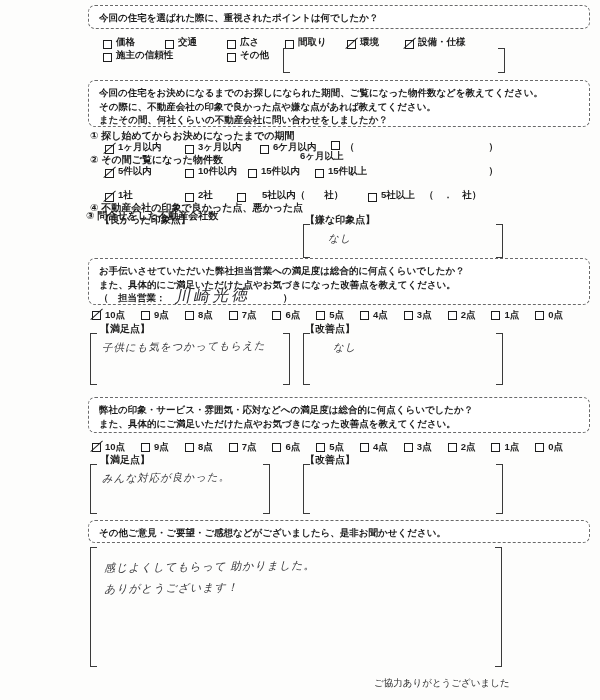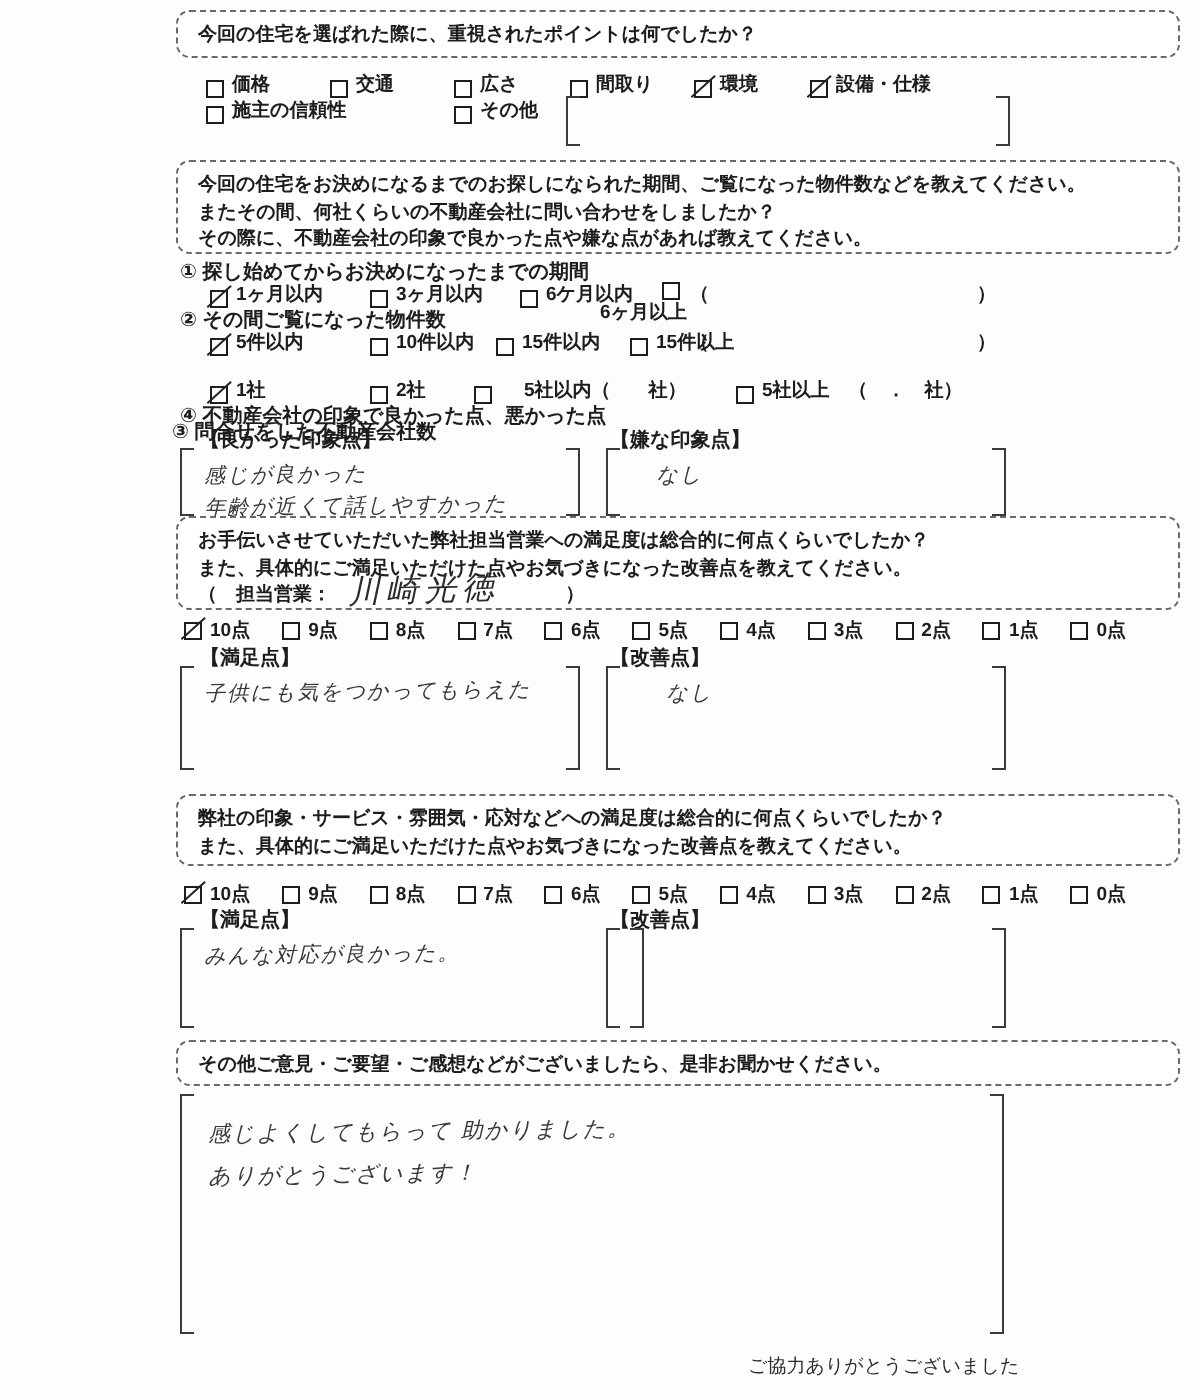--- a/index.html
+++ b/index.html
@@ -94,22 +94,22 @@
   <span class="opt" style="left:227px; top:49px;">
     <i class="cb"></i>
     <span>その他</span>
   </span>
   <div class="ansbox" style="left:283px; top:48px; width:222px; height:25px;">
     <div class="hand"></div>
   </div>
 
   <div class="dashbox" style="left:88px; top:80px; width:502px; height:47px;">
     <div>今回の住宅をお決めになるまでのお探しになられた期間、ご覧になった物件数などを教えてください。</div>
+    <div>その際に、不動産会社の印象で良かった点や嫌な点があれば教えてください。</div>
     <div>またその間、何社くらいの不動産会社に問い合わせをしましたか？</div>
-    <div>その際に、不動産会社の印象で良かった点や嫌な点があれば教えてください。</div>
   </div>
 
   <span class="lbl" style="left:90px; top:129px;">① 探し始めてからお決めになったまでの期間</span>
   <span class="opt" style="left:105px; top:141px;">
     <i class="cb on"></i>
     <span>1ヶ月以内</span>
   </span>
   <span class="opt" style="left:185px; top:141px;">
     <i class="cb"></i>
     <span>3ヶ月以内</span>
@@ -164,26 +164,20 @@
   </span>
   <span class="opt" style="left:368px; top:189px;">
     <i class="cb"></i>
     <span>5社以上　（　．　社）</span>
   </span>
 
   <span class="lbl" style="left:90px; top:201px;">④ 不動産会社の印象で良かった点、悪かった点</span>
   <span class="lbl" style="left:100px; top:213px;">【良かった印象点】</span>
   <span class="lbl" style="left:305px; top:213px;">【嫌な印象点】</span>
 
-  <div class="ansbox" style="left:90px; top:224px; width:200px; height:34px;">
-    <div class="hand">
-      <div>感じが良かった</div>
-      <div>年齢が近くて話しやすかった</div>
-    </div>
-  </div>
   <div class="ansbox" style="left:303px; top:224px; width:200px; height:34px;">
     <div class="hand" style="padding-left:25px;">なし</div>
   </div>
 
   <div class="dashbox" style="left:88px; top:258px; width:502px; height:47px;">
     <div>お手伝いさせていただいた弊社担当営業への満足度は総合的に何点くらいでしたか？</div>
     <div>また、具体的にご満足いただけた点やお気づきになった改善点を教えてください。</div>
     <div>
       <span>（　担当営業：</span>
       <span class="handname">川崎光徳</span>
@@ -294,21 +288,21 @@
         <span>1点</span>
       </span>
     <span class="s">
         <i class="cb"></i>
         <span>0点</span>
       </span>
   </div>
 
   <span class="lbl" style="left:100px; top:453px;">【満足点】</span>
   <span class="lbl" style="left:305px; top:453px;">【改善点】</span>
-  <div class="ansbox" style="left:90px; top:464px; width:232px; height:50px;">
+  <div class="ansbox" style="left:90px; top:464px; width:180px; height:50px;">
     <div class="hand">みんな対応が良かった。</div>
   </div>
   <div class="ansbox" style="left:303px; top:464px; width:200px; height:50px;">
     <div class="hand"></div>
   </div>
 
   <div class="dashbox" style="left:88px; top:520px; width:502px; height:23px;">
     <span>その他ご意見・ご要望・ご感想などがございましたら、是非お聞かせください。</span>
   </div>
 

